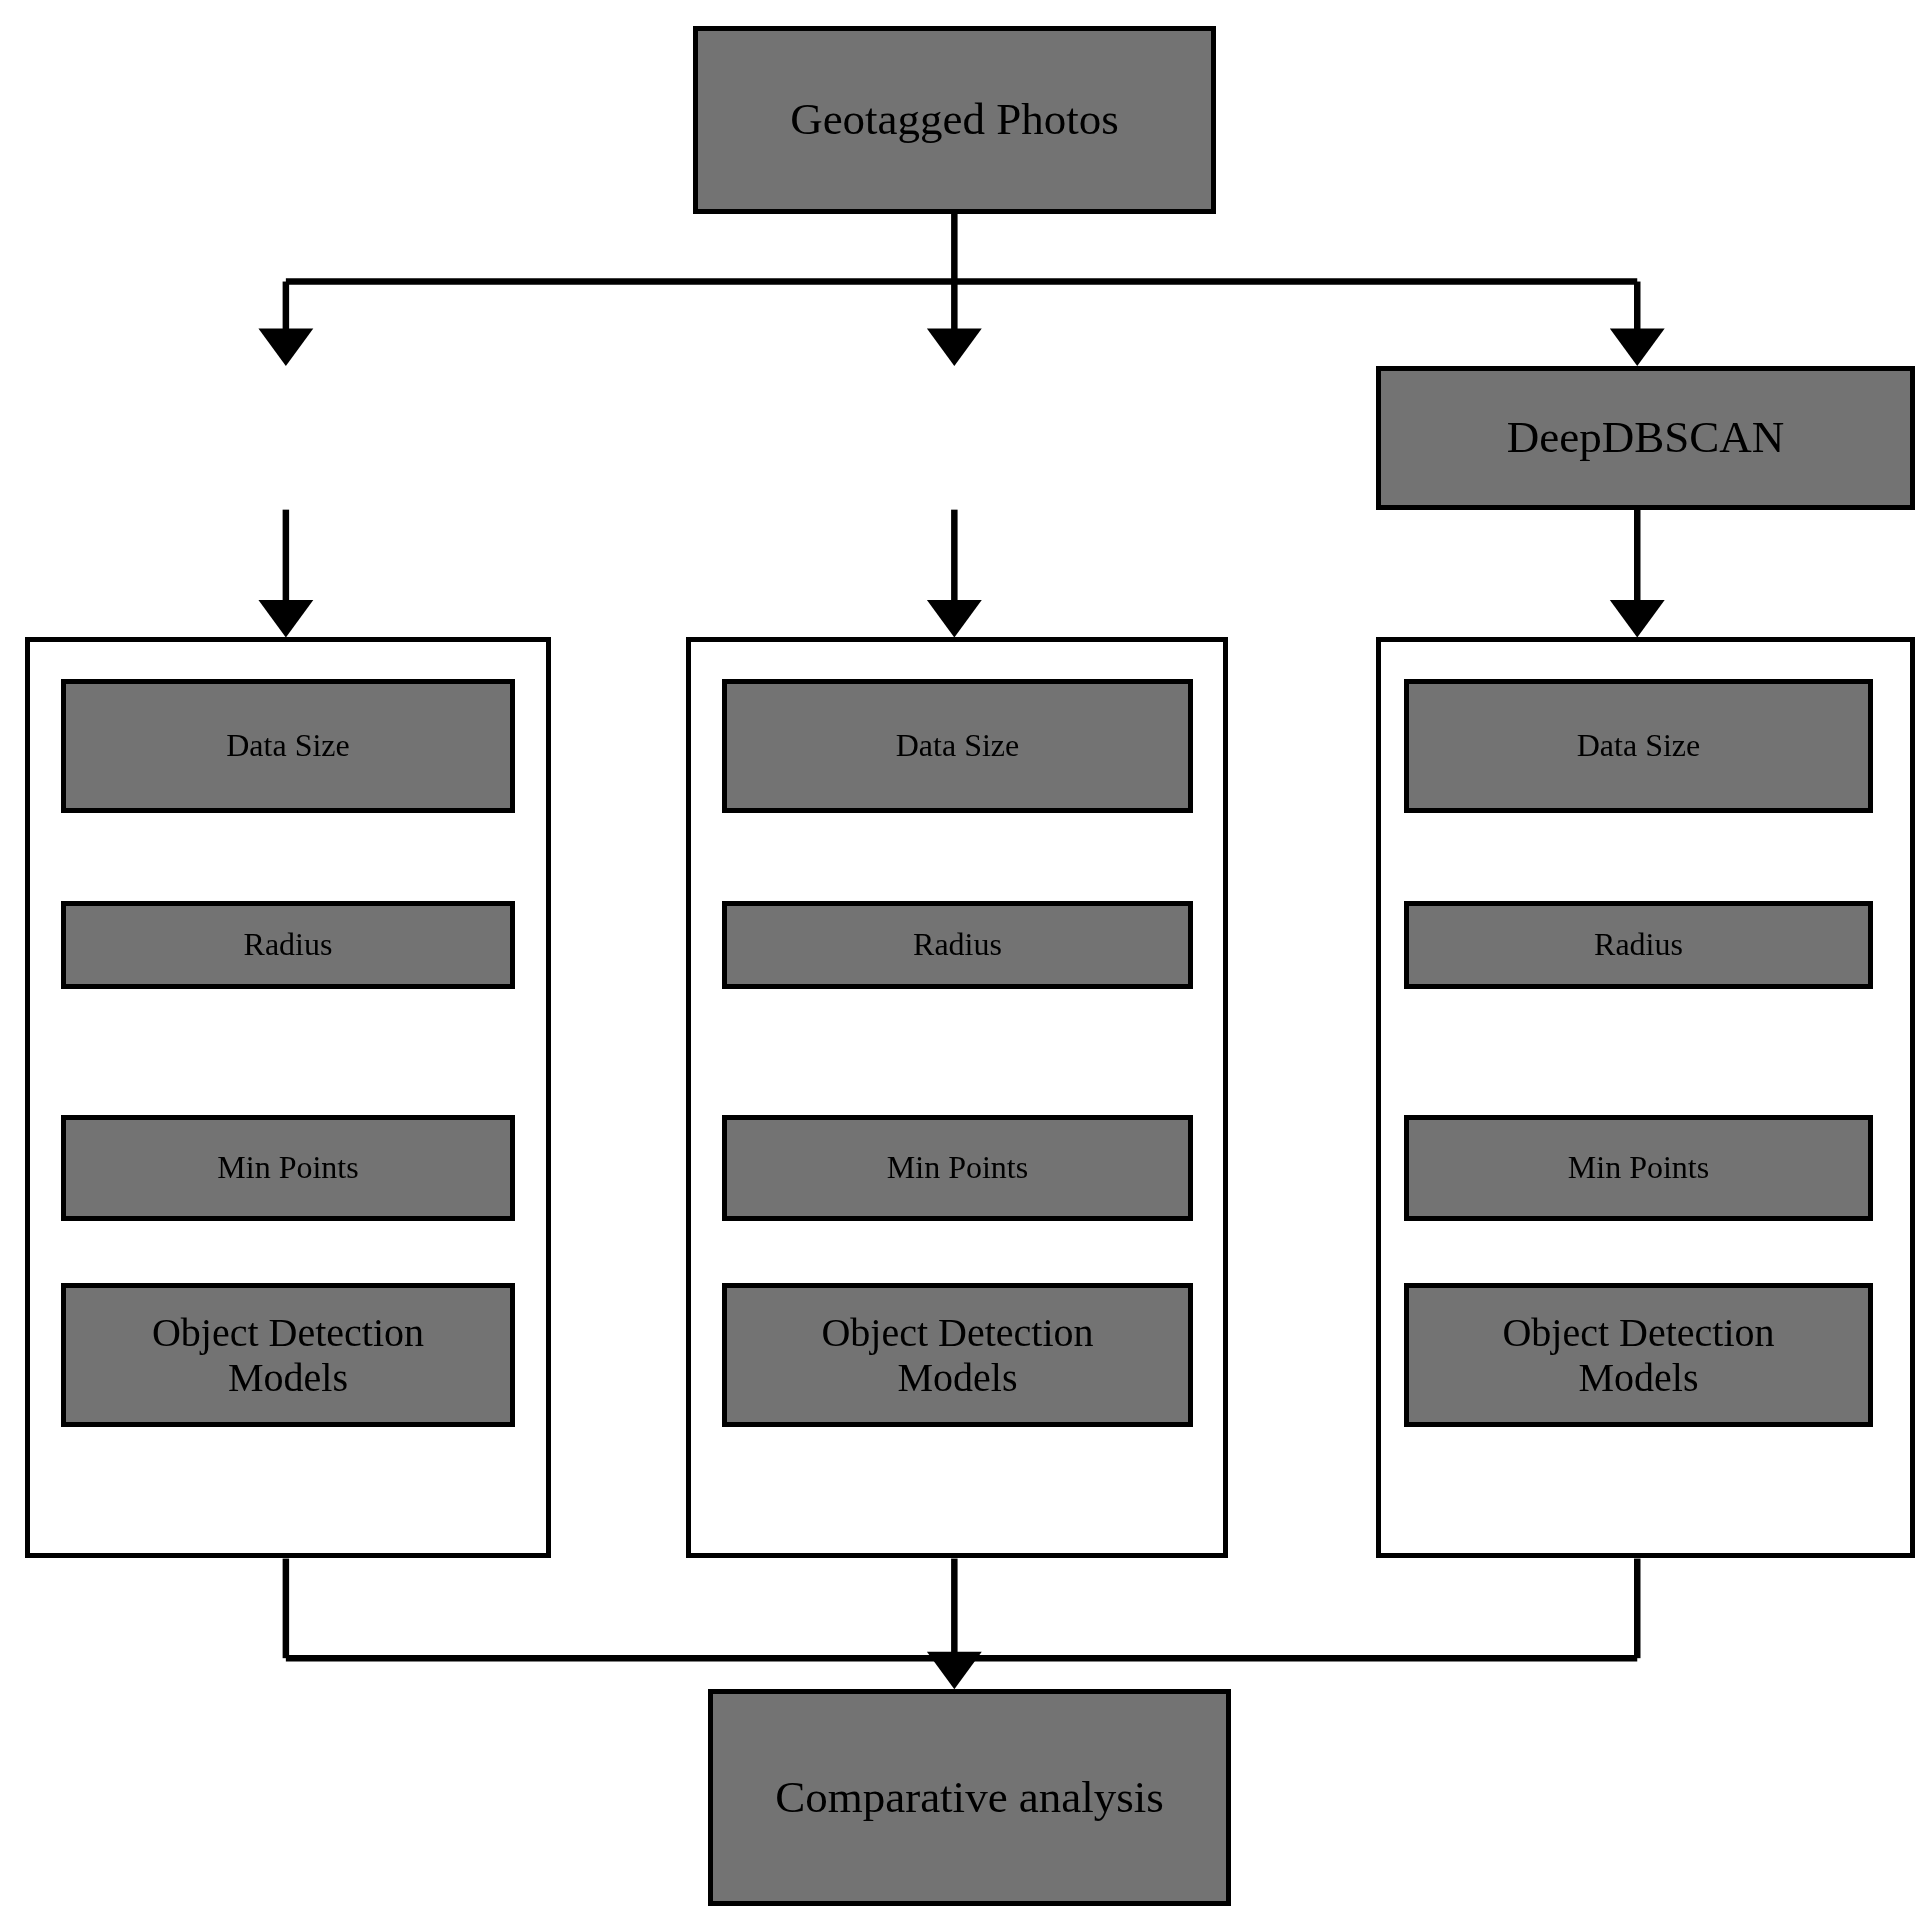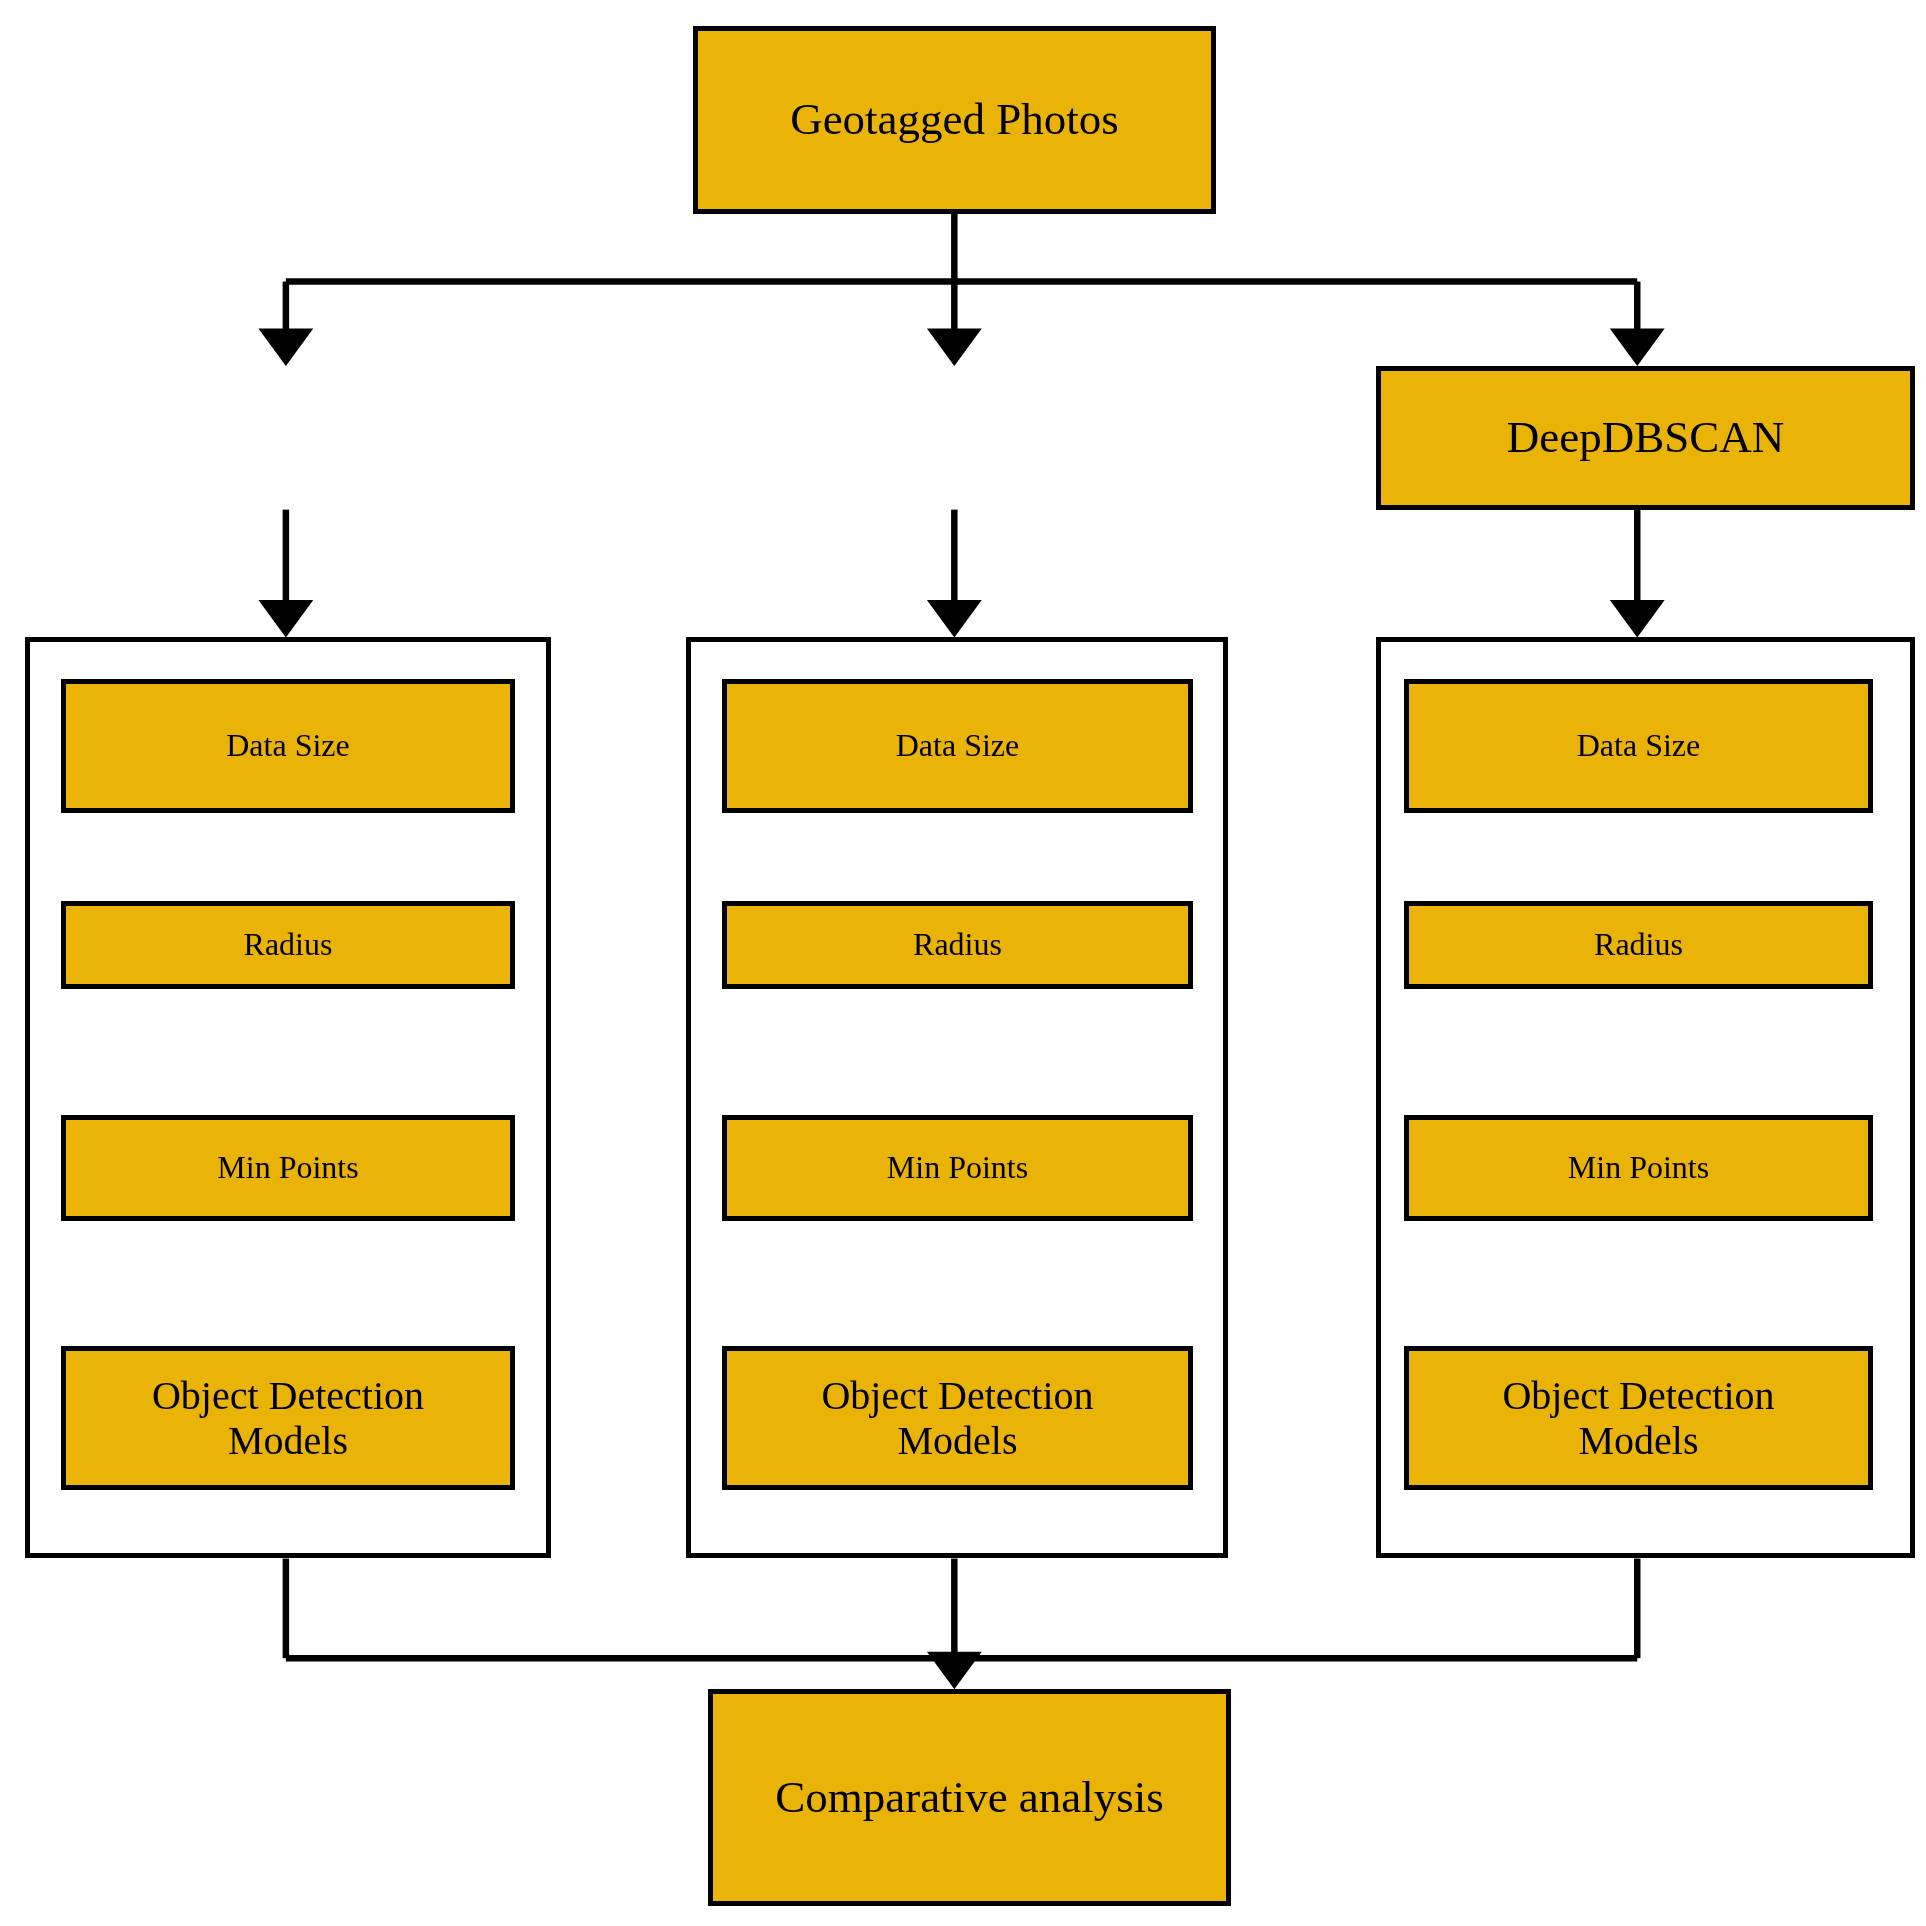--- a/index.html
+++ b/index.html
@@ -8,21 +8,21 @@
     width:1926px;height:1926px;
     background:#ffffff;
     font-family:"Liberation Serif","DejaVu Serif",serif;
     color:#000;
     overflow:hidden;
   }
   .box{
     position:absolute;
     box-sizing:border-box;
     border:5px solid #000;
-    background:#eab308;
+    background:#737373;
     display:flex;
     align-items:center;
     justify-content:center;
     text-align:center;
   }
   .box .lbl{
     display:block;
     line-height:1.18;
     white-space:pre-line;
     padding:0 7.2px;
@@ -49,21 +49,21 @@
   .c3{left:1376px;width:539px;}
   
   .param{height:134px;}
   .param .lbl{font-size:32px;}
   .param.two-line{height:144px;}
   .param.two-line .lbl{font-size:40px;line-height:1.13;}
   
   .p-row0{top:679px;}
   .p-row1{top:901px;height:88px;}
   .p-row2{top:1115px;height:106px;}
-  .p-row3{top:1346px;height:144px;}
+  .p-row3{top:1283px;height:144px;}
   
   .pc1{left:61px;width:454px;}
   .pc2{left:722px;width:471px;}
   .pc3{left:1404px;width:469px;}
   
   .bottom-node{left:693px;top:1689px;width:523px;height:217px;margin-left:15px;}
   .bottom-node .lbl{font-size:45px;}
   
   #wires{position:absolute;left:0;top:0;width:1926px;height:1926px;pointer-events:none;}
 </style>

